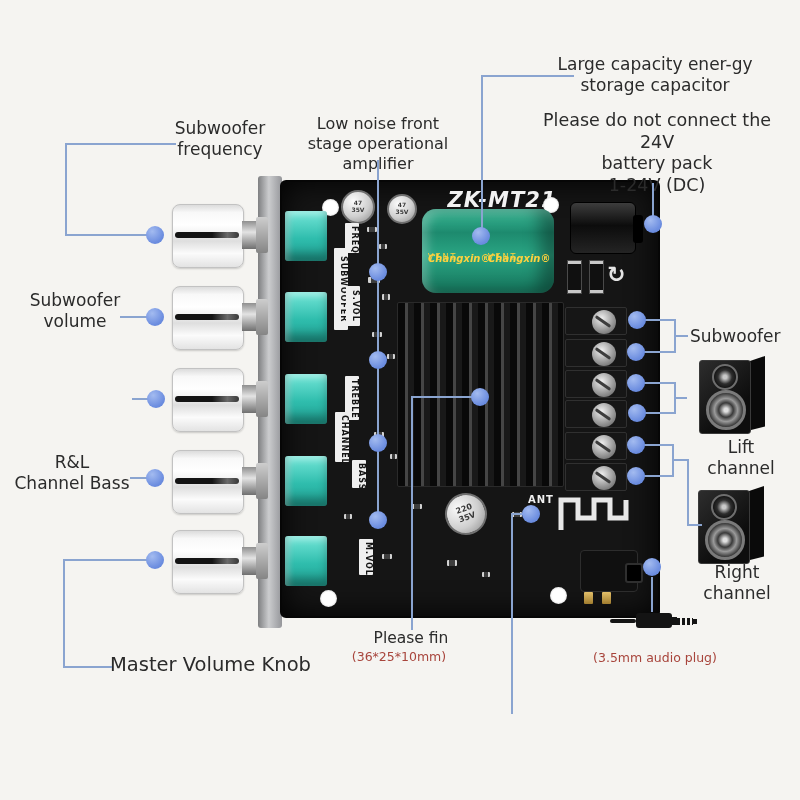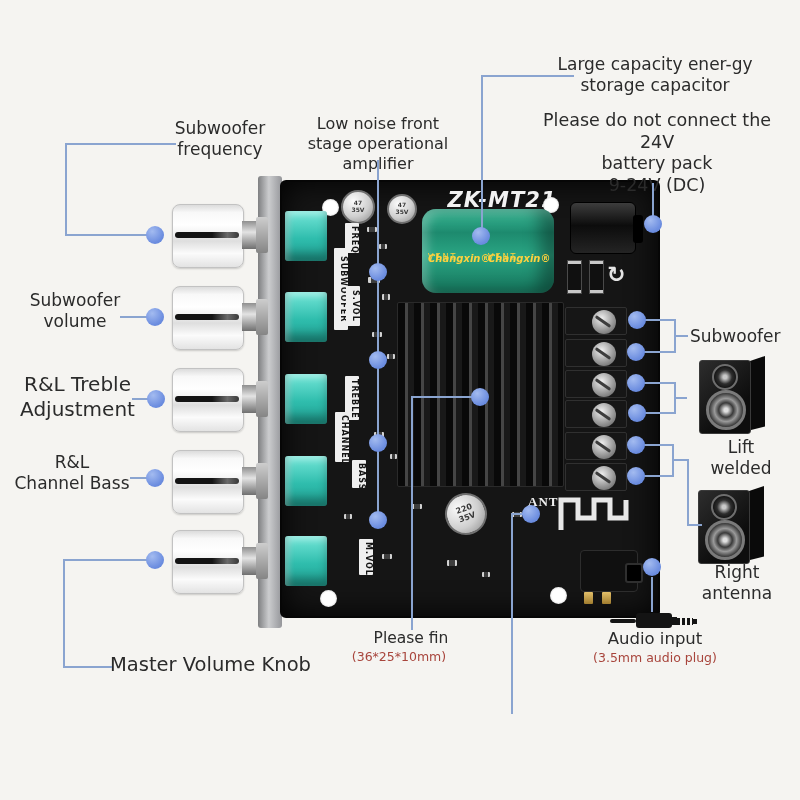--- a/index.html
+++ b/index.html
@@ -48,21 +48,21 @@
        background:linear-gradient(180deg,#74e6d8,#2fbdad 55%,#1fa091);
        box-shadow:inset 0 -8px 10px rgba(0,0,0,.3), inset 4px 4px 6px rgba(255,255,255,.35);}
   .silk{background:#efefef;color:#141414;width:14px;padding:3px 0;text-align:center;
        writing-mode:vertical-rl;font-size:8px;font-weight:bold;letter-spacing:1px;border-radius:1px;}
   .terminal{left:283px;width:62px;height:28px;background:#161616;border:1px solid #303030;border-radius:2px;}
   .screw{position:absolute;left:26px;top:2px;width:24px;height:24px;border-radius:50%;
        background:radial-gradient(circle at 40% 35%,#f1f1f1,#9a9a9a 55%,#555);}
   .screw::after{content:"";position:absolute;left:2px;top:10px;width:18px;height:3px;background:#3c3c3c;
        transform:rotate(35deg);border-radius:2px;}
   .smd{background:linear-gradient(90deg,#d2d2d2 0 22%,#3d3d3d 22% 78%,#d2d2d2 78%);border-radius:1px;}
-  .ant-label{color:#f0f0f0;font-size:13px;font-weight:bold;letter-spacing:1px;font-family:Liberation Serif, serif;}
+  .ant-label{color:#f0f0f0;font-size:10px;font-weight:bold;letter-spacing:1px;}
   .audio-jack{left:298px;top:368px;width:58px;height:42px;background:#101010;border:1px solid #2d2d2d;
        border-radius:4px;}
   .audio-jack::after{content:"";position:absolute;right:-6px;top:12px;width:14px;height:16px;
        background:#000;border:2px solid #2f2f2f;border-radius:3px;}
   .gold-pin{background:linear-gradient(180deg,#e3c06a,#a07c2e);border-radius:1px;}
   
   .knob{position:absolute;left:172px;width:96px;height:62px;z-index:12;}
   .knob-body{position:absolute;left:0;top:0;width:70px;height:62px;border:1px solid #c2c2c2;border-radius:8px;
        background:linear-gradient(180deg,#dcdcdc 0,#f8f8f8 12%,#ffffff 32%,#f2f2f2 46%,#dedede 58%,#fbfbfb 78%,#e3e3e3 100%);
        box-shadow:0 1px 2px rgba(0,0,0,.18);}
@@ -226,37 +226,34 @@
   </div>
 
   <div class="callout-label" style="left:160px;top:118px;width:120px;font-size:17px;">Subwoofer
 frequency</div>
   <div class="callout-label" style="left:270px;top:114px;width:216px;font-size:16px;">Low noise front
 stage operational amplifier</div>
   <div class="callout-label" style="left:545px;top:54px;width:220px;font-size:17px;">Large capacity ener-gy
 storage capacitor</div>
   <div class="callout-label" style="left:530px;top:110px;width:254px;font-size:17.5px;">Please do not connect the 24V
 battery pack
-9-24V (DC)</div>
+1-24V (DC)</div>
   <div class="callout-label" style="left:15px;top:290px;width:120px;font-size:17px;">Subwoofer
 volume</div>
-  <div class="callout-label" style="left:5px;top:372px;width:145px;font-size:20px;">R&amp;L Treble
-Adjustment</div>
   <div class="callout-label" style="left:7px;top:452px;width:130px;font-size:17px;">R&amp;L
 Channel Bass</div>
   <div class="callout-label" style="left:110px;top:653px;width:220px;font-size:19.5px;text-align:left;white-space:nowrap;">Master Volume Knob</div>
   <div class="callout-label" style="left:690px;top:326px;width:105px;font-size:17px;text-align:left;">Subwoofer</div>
   <div class="callout-label" style="left:691px;top:437px;width:100px;font-size:17px;">Lift
-welded</div>
+channel</div>
   <div class="callout-label" style="left:687px;top:562px;width:100px;font-size:17px;">Right
-antenna</div>
+channel</div>
 
   <div class="callout-label" style="left:350px;top:629px;width:122px;font-size:15.5px;">Please fin</div>
   <div class="callout-label note-red" style="left:336px;top:649px;width:126px;font-size:12.5px;">(36*25*10mm)</div>
-  <div class="callout-label" style="left:590px;top:629px;width:130px;font-size:16.5px;">Audio input</div>
   <div class="callout-label note-red" style="left:585px;top:650px;width:140px;font-size:12.5px;">(3.5mm audio plug)</div>
 
 
   <div class="line h" style="left:66px;top:143px;width:110px;"></div>
   <div class="line v" style="left:65px;top:143px;height:93px;"></div>
   <div class="line h" style="left:66px;top:234px;width:82px;"></div>
 
   <div class="line v" style="left:377px;top:160px;height:360px;"></div>
 
   <div class="line h" style="left:482px;top:75px;width:92px;"></div>

